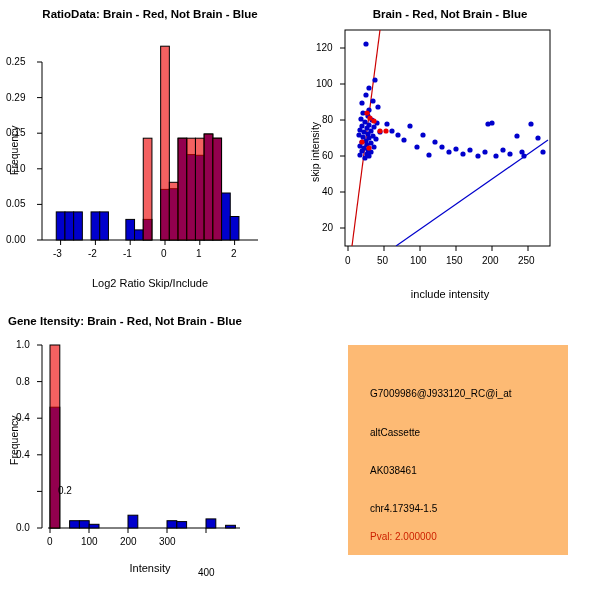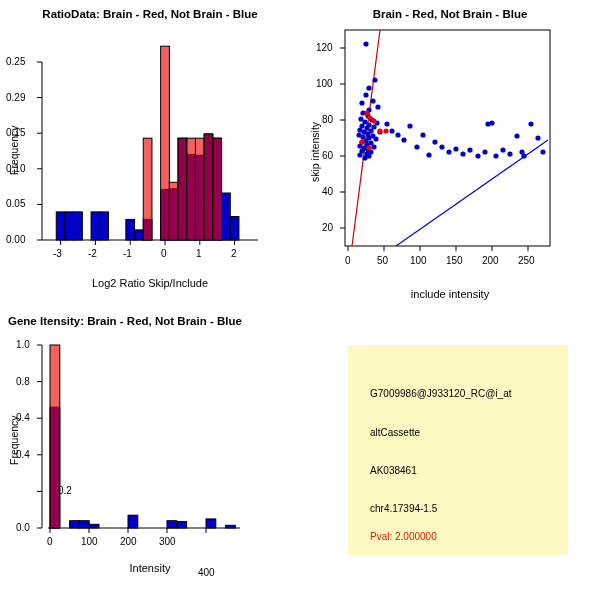--- a/index.html
+++ b/index.html
@@ -3,21 +3,21 @@
 <meta charset="utf-8">
 <style>
   html,body{margin:0;padding:0;}
   body{width:600px;height:600px;background:#ffffff;font-family:"Liberation Sans",sans-serif;overflow:hidden;}
   .page{position:relative;width:600px;height:600px;}
   .panel{position:absolute;}
   .title{font-size:11.5px;font-weight:bold;color:#000;text-align:center;white-space:nowrap;}
   .axlabel{font-size:11px;color:#000;text-align:center;white-space:nowrap;}
   .ylabel{font-size:10.5px;color:#000;white-space:nowrap;transform-origin:0 0;}
   .tick{font-size:10px;color:#000;position:absolute;white-space:nowrap;}
-  .infobox{position:absolute;background:#fef9c3;}
+  .infobox{position:absolute;background:#fdba74;}
   .infoline{font-size:10px;color:#000;position:absolute;white-space:nowrap;}
   svg{display:block;overflow:visible;}
 </style>
 </head>
 <body>
 
 <div class="page">
 
   <div class="panel" style="left:0;top:0;width:300px;height:300px;">
     <div class="title" style="position:absolute;left:0;top:8px;width:300px;text-align:center;">RatioData: Brain - Red, Not Brain - Blue</div>

